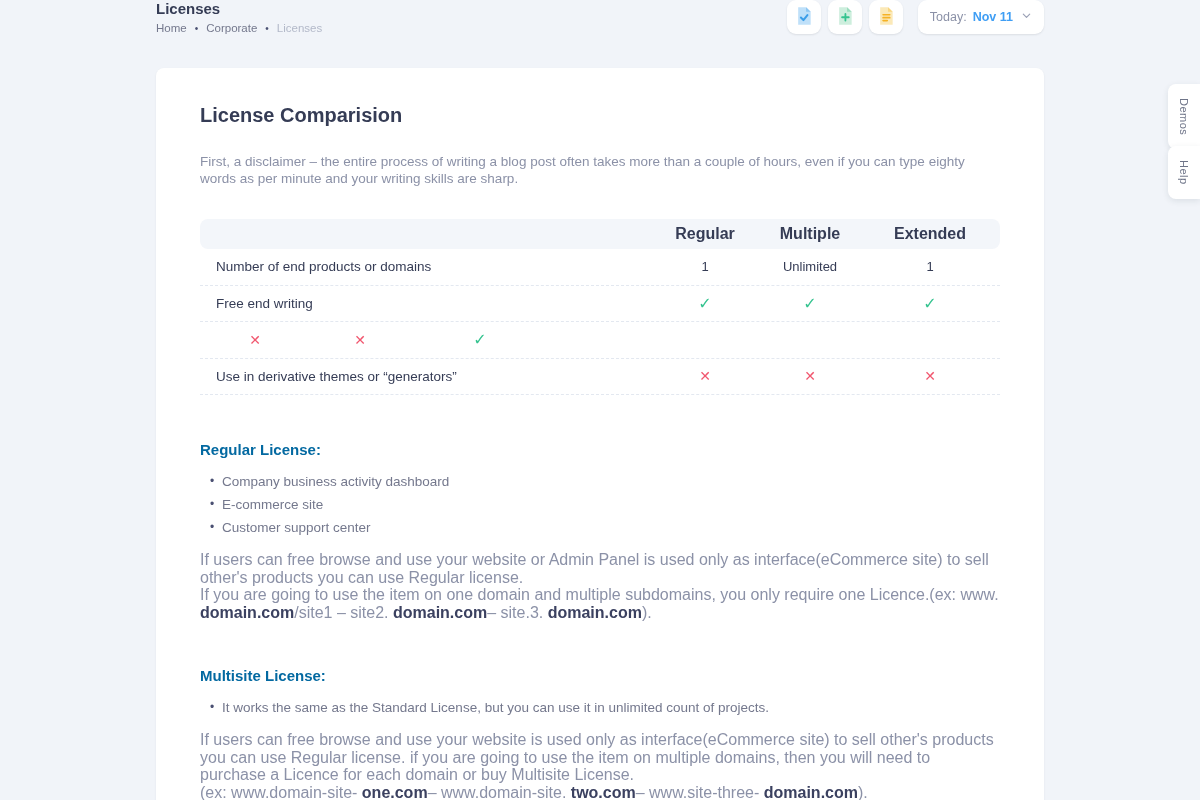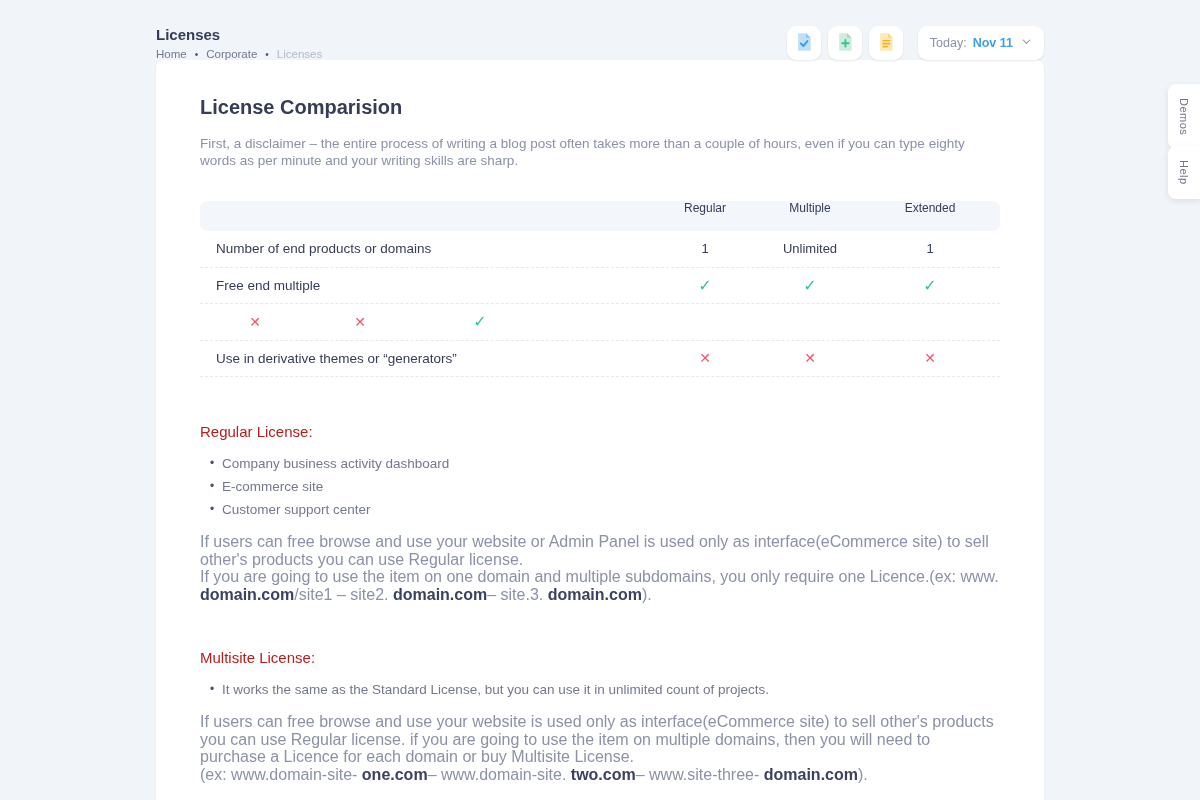--- a/index.html
+++ b/index.html
@@ -5,21 +5,21 @@
   * { margin:0; padding:0; box-sizing:border-box; }
   html,body { width:1200px; height:800px; overflow:hidden; }
   body {
     background:#f1f4f9;
     font-family:"Liberation Sans","DejaVu Sans",sans-serif;
     color:#353c55;
   }
   .shell { width:888px; margin:0 auto; }
 
   
-  .topbar { height:60px; display:flex; align-items:flex-end; }
+  .topbar { height:68px; display:flex; align-items:flex-start; }
   .topbar-inner { width:100%; display:flex; justify-content:space-between; align-items:center; }
   .page-title { font-size:15px; font-weight:700; color:#353c55; }
   .breadcrumb { margin-top:5px; font-size:11.5px; color:#74788d; display:flex; align-items:center; gap:8px; }
   .breadcrumb a { color:#74788d; text-decoration:none; cursor:pointer; }
   .breadcrumb .sep { color:#4a5072; font-size:10px; }
   .breadcrumb .current { color:#b3b9c9; }
 
   .top-actions { display:flex; align-items:center; gap:7px; }
   .icon-btn {
     width:34px; height:34px; background:#fff; border:none; border-radius:9px;
@@ -33,46 +33,46 @@
   }
   .date-pill .lbl { color:#8b91a7; }
   .date-pill .val { color:#3f9ef4; font-weight:700; }
   .chev { margin-left:2px; }
 
   
   .card {
     background:#fff; border-radius:8px; box-shadow:0 1px 2px rgba(56,65,74,.1);
     padding:36px 44px 60px; min-height:740px;
   }
-  .card h2 { font-size:20px; font-weight:700; color:#353c55; margin-bottom:16px; }
+  .card h2 { font-size:20px; font-weight:700; color:#353c55; margin-bottom:26px; }
   .disclaimer { font-size:13.5px; line-height:17px; color:#8b91a7; }
 
   
   .cmp-table { margin-top:32px; }
   .thead {
     background:#f3f6fa; border-radius:8px; height:30px;
-    display:flex; align-items:flex-start; font-size:12px; font-weight:400; color:#353c55;
+    display:flex; align-items:center; font-size:16px; font-weight:700; color:#353c55;
   }
   .trow {
     display:flex; align-items:center; height:36.5px;
     border-bottom:1px dashed #e3e8f0; font-size:13.5px; color:#353c55;
   }
   .col-label { flex:1; padding-left:16px; }
   .c1 { width:110px; text-align:center; }
   .c2 { width:100px; text-align:center; }
   .c3 { width:140px; text-align:center; }
   .mark[data-kind="check"] { color:#34c38f; font-size:16px; }
   .mark[data-kind="cross"] { color:#f1566e; font-size:14px; }
   .mark[data-kind="text"]  { color:#353c55; font-size:13px; }
 
   
   .lic-section { margin-top:46px; }
   .lic-section.s2 { }
   .lic-section.s3 { margin-top:30px; }
-  .lic-section h3 { font-size:15px; font-weight:400; color:#b91c1c; margin-bottom:16px; }
+  .lic-section h3 { font-size:15px; font-weight:700; color:#0369a1; margin-bottom:16px; }
   .lic-section ul { list-style:none; margin:0 0 16px; padding-left:10px; }
   .lic-section li {
     font-size:13.5px; color:#74788d; margin-bottom:8px; padding-left:12px; position:relative;
   }
   .lic-section li::before {
     content:"•"; position:absolute; left:0; color:#4a5072; font-size:12px;
   }
   .para { font-size:16px; line-height:17.5px; color:#8b91a7; }
   .para b { color:#3b4160; font-weight:700; }
 
@@ -156,21 +156,21 @@
       </div>
 
       <div class="trow">
         <div class="col-label">Number of end products or domains</div>
         <div class="c1"><span class="mark" data-kind="text">1</span></div>
         <div class="c2"><span class="mark" data-kind="text">Unlimited</span></div>
         <div class="c3"><span class="mark" data-kind="text">1</span></div>
       </div>
 
       <div class="trow">
-        <div class="col-label">Free end multiple</div>
+        <div class="col-label">Free end writing</div>
         <div class="c1"><span class="mark" data-kind="check">✓</span></div>
         <div class="c2"><span class="mark" data-kind="check">✓</span></div>
         <div class="c3"><span class="mark" data-kind="check">✓</span></div>
       </div>
 
       <div class="trow">
         <div class="c1"><span class="mark" data-kind="cross">✕</span></div>
         <div class="c2"><span class="mark" data-kind="cross">✕</span></div>
         <div class="c3"><span class="mark" data-kind="check">✓</span></div>
       </div>

